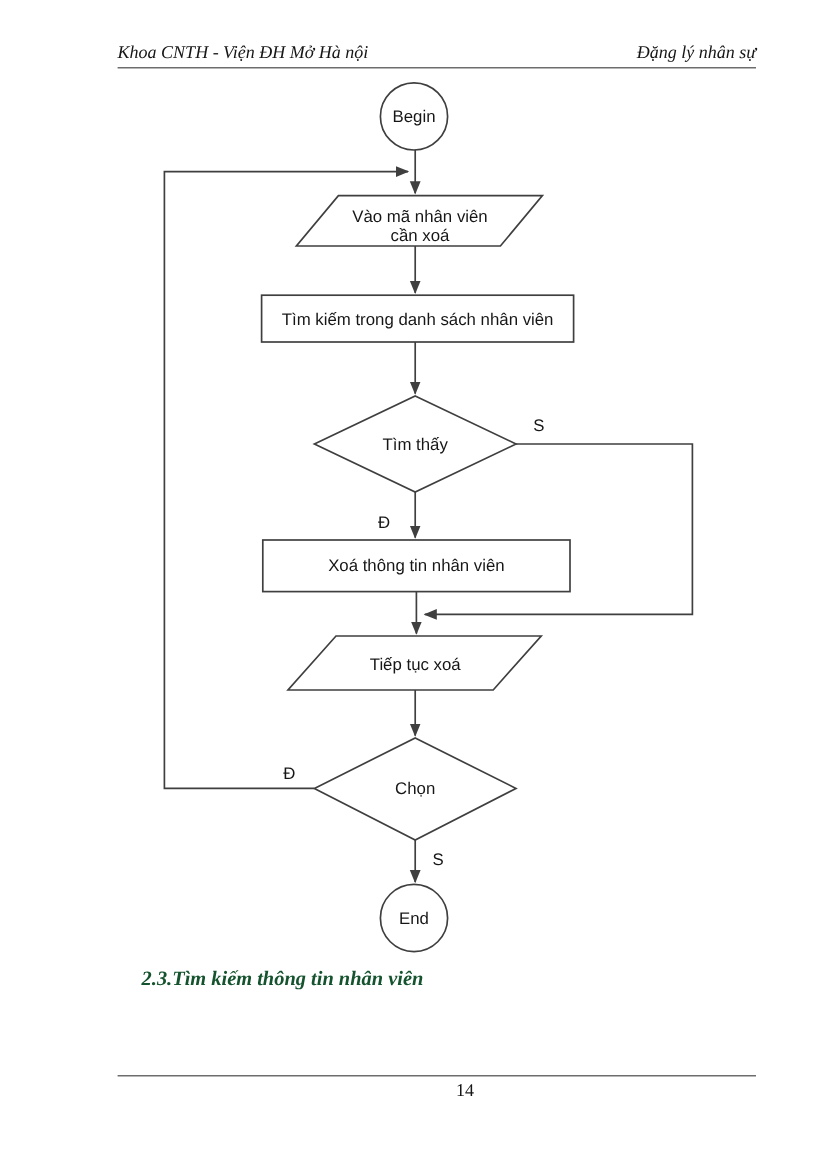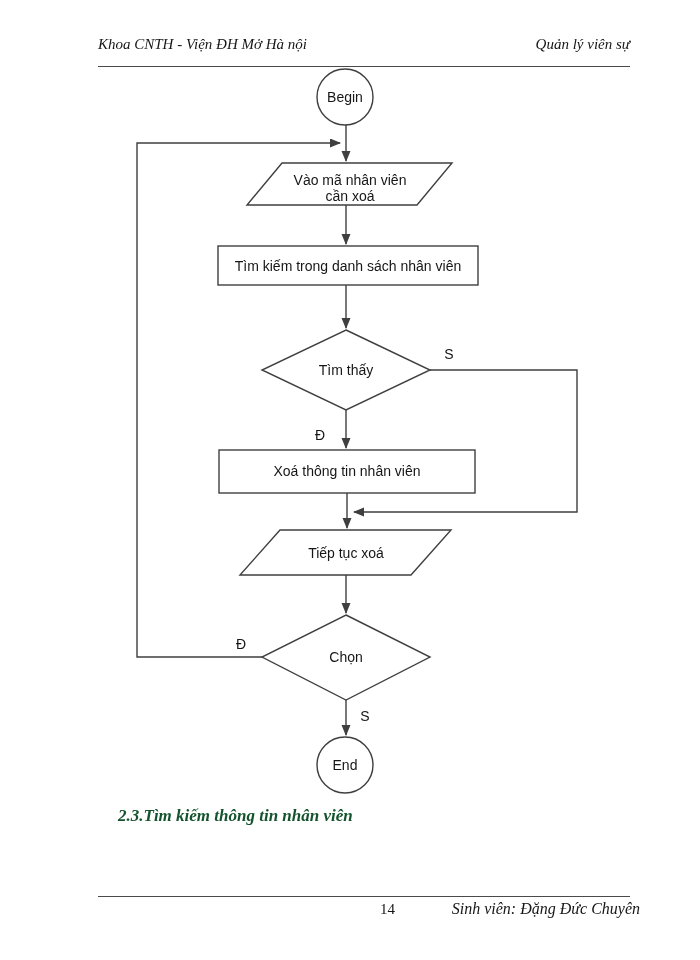--- a/index.html
+++ b/index.html
@@ -21,21 +21,21 @@
     overflow: hidden;
   }
   .header {
     position: absolute;
     left: 98px;
     top: 36px;
     width: 532px;
     display: flex;
     justify-content: space-between;
     align-items: flex-end;
-    padding-bottom: 13px;
+    padding-bottom: 3px;
     border-bottom: 1.6px solid #4a4a4a;
     font: italic 15px "Liberation Serif", serif;
     color: var(--text-color);
   }
   .flowchart {
     position: absolute;
     left: 0;
     top: 0;
     width: 700px;
     height: 960px;
@@ -90,21 +90,21 @@
     font: italic 16px "Liberation Serif", serif;
   }
 </style>
 </head>
 <body>
 
 <div class="page">
 
   <div class="header">
     <span>Khoa CNTH - Viện ĐH Mở Hà nội</span>
-    <span>Quản lý viên sự</span>
+    <span>Đặng lý nhân sự</span>
   </div>
 
   <svg class="flowchart" viewBox="0 0 700 960" xmlns="http://www.w3.org/2000/svg">
     <defs>
       <marker id="arrowhead" markerUnits="userSpaceOnUse" markerWidth="12" markerHeight="10" refX="10" refY="4.5" orient="auto">
         <path d="M0,0 L11,4.5 L0,9 Z" class="fc-arrowhead"></path>
       </marker>
     </defs>
 
     <path class="fc-line" marker-end="url(#arrowhead)" d="M346,125 L346,161"></path>
@@ -161,15 +161,14 @@
     <g>
       <circle class="fc-shape" cx="345" cy="765" r="28"></circle>
       <text class="fc-text" x="345" y="770">End</text>
     </g>
   </svg>
 
   <div class="caption">2.3.Tìm kiếm thông tin nhân viên</div>
 
   <div class="footer-line"></div>
   <span class="page-number">14</span>
-  <span class="footer-author">Sinh viên: Đặng Đức Chuyên</span>
 
 </div>
 
 </body></html>

